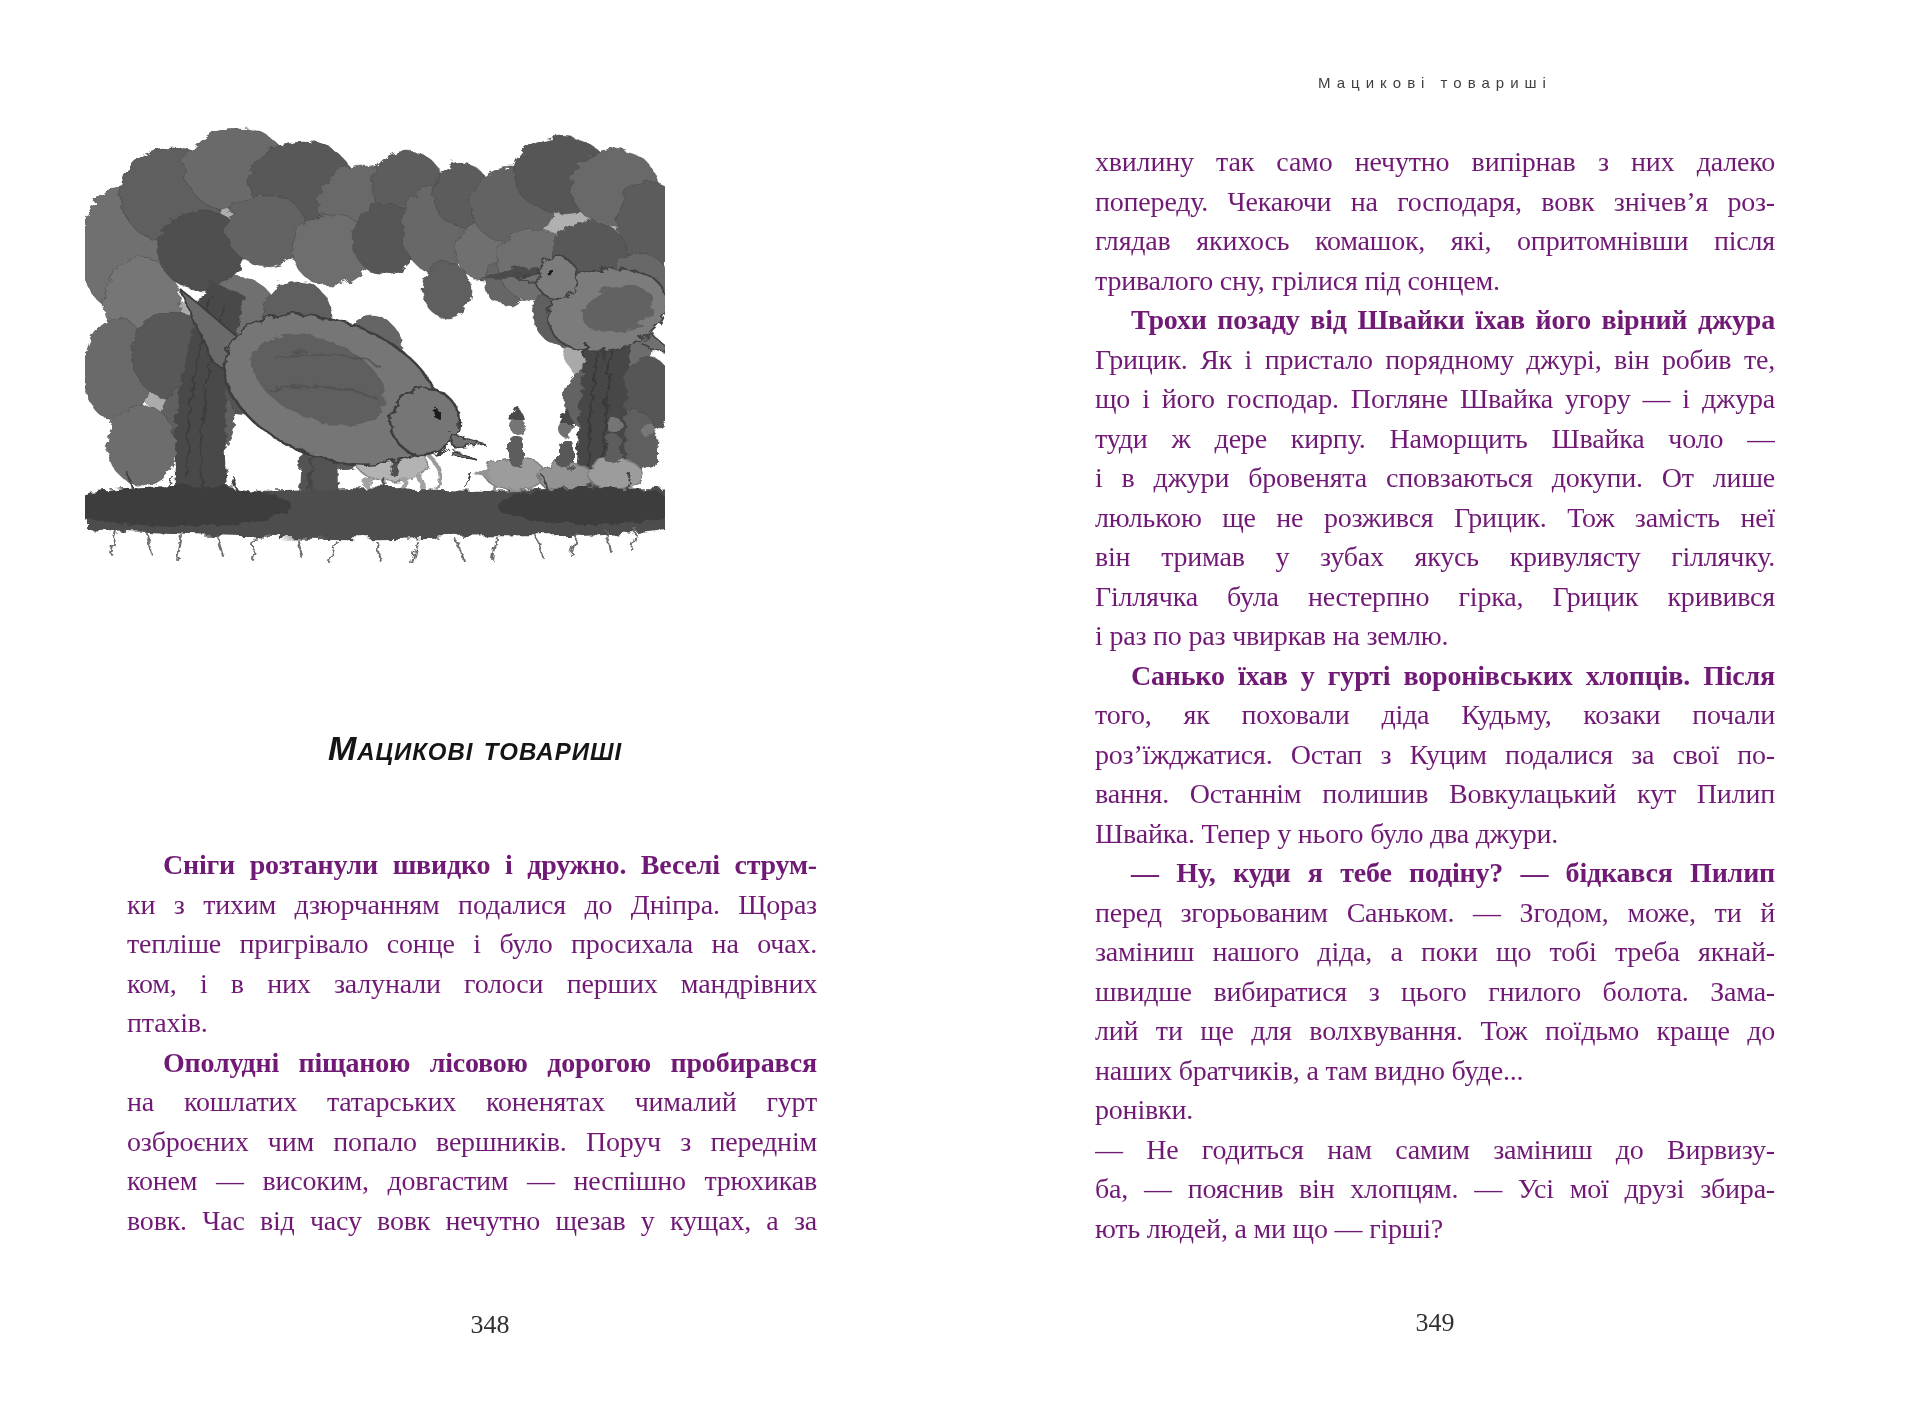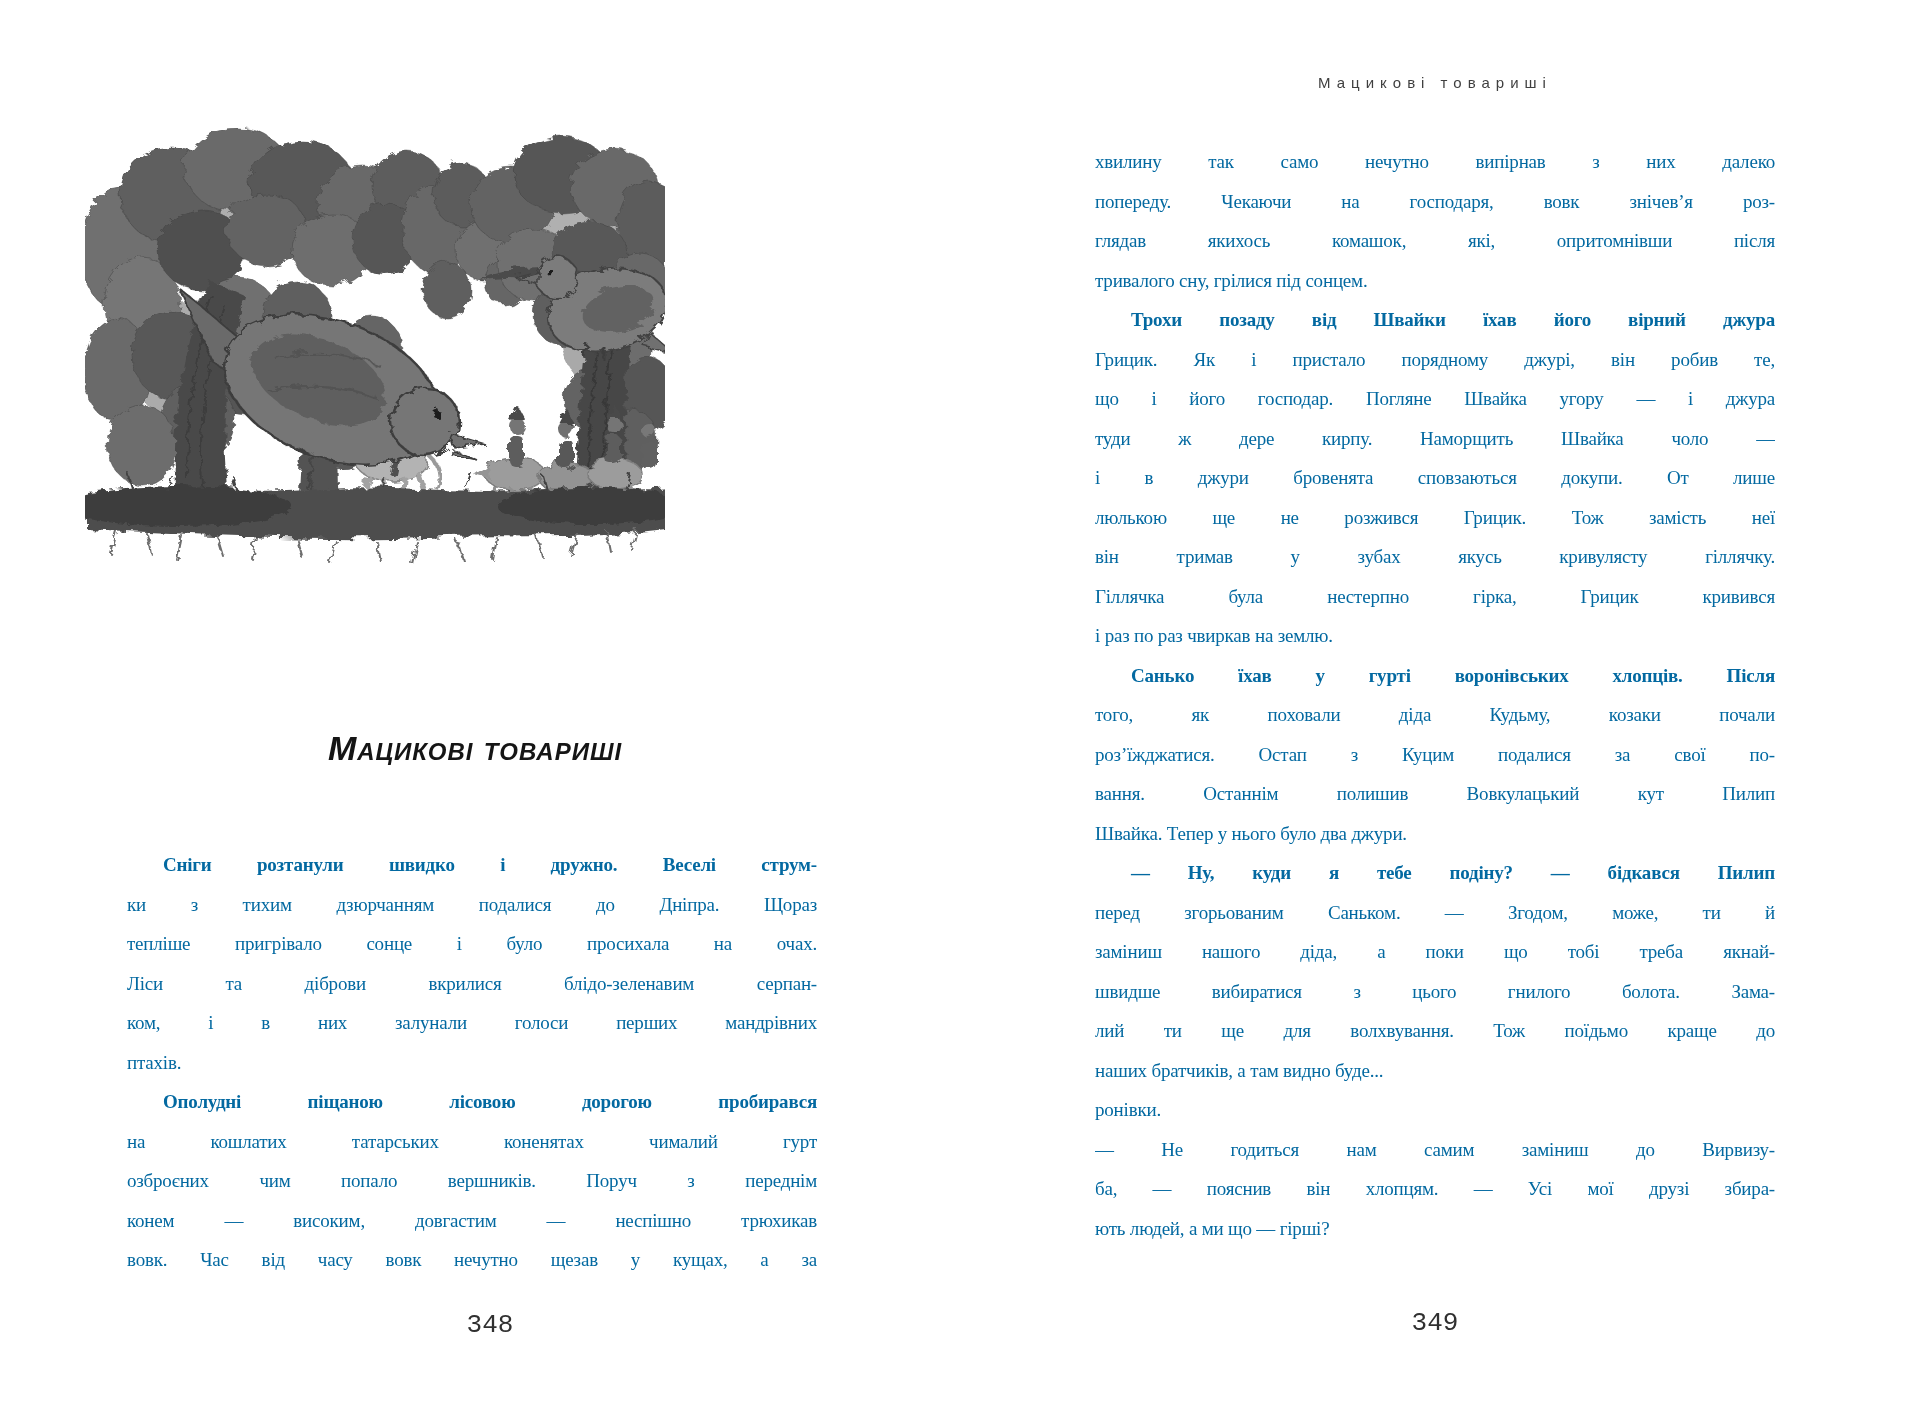--- a/index.html
+++ b/index.html
@@ -6,23 +6,23 @@
   body{
     width:1920px;height:1423px;position:relative;
     background:#ffffff;
     font-family:"Liberation Serif", serif;
     color:#232323;
     overflow:hidden;
   }
   .abs{position:absolute;}
   
   .text-block{
-    font-size:19px;
+    font-size:28px;
     letter-spacing:-0.2px;
-    color:#0369a1;
+    color:#701a75;
   }
   .line{
     height:39.5px;line-height:39.5px;
     overflow:hidden;white-space:normal;
   }
   .line.just{text-align:justify;text-align-last:justify;}
   .line.indent{text-indent:36px;font-weight:bold;}
   
   .chapter-title{
     margin:0;
@@ -35,21 +35,21 @@
   }
   
   .running-head{
     font-family:"Liberation Sans", sans-serif;
     font-size:15px;font-weight:500;
     letter-spacing:6px;color:#3f3f3f;
     text-align:center;
   }
   .page-number{
     font-size:26px;color:#303030;text-align:center;
-    font-family:Liberation Mono, monospace;
+    font-family:Liberation Serif, serif;
   }
   figure{margin:0;padding:0;}
 </style>
 </head>
 <body>
 
 <div class="abs" style="left:0;top:0;width:1920px;height:1423px;">
 
   <section>
 
@@ -192,21 +192,20 @@
         </g>
       </svg>
     </figure>
 
     <h1 class="abs chapter-title" style="left:130px;top:726px;width:690px;">Мацикові товариші</h1>
 
     <div class="abs text-block" style="left:127px;top:845px;width:690px;">
         <div class="line indent just">Сніги розтанули швидко і дружно. Веселі струм-</div>
         <div class="line just">ки з тихим дзюрчанням подалися до Дніпра. Щораз</div>
         <div class="line just">тепліше пригрівало сонце і було просихала на очах.</div>
-        <div class="line just">Ліси та діброви вкрилися блідо-зеленавим серпан-</div>
         <div class="line just">ком, і в них залунали голоси перших мандрівних</div>
         <div class="line">птахів.</div>
         <div class="line indent just">Ополудні піщаною лісовою дорогою пробирався</div>
         <div class="line just">на кошлатих татарських коненятах чималий гурт</div>
         <div class="line just">озброєних чим попало вершників. Поруч з переднім</div>
         <div class="line just">конем — високим, довгастим — неспішно трюхикав</div>
         <div class="line just">вовк. Час від часу вовк нечутно щезав у кущах, а за</div>
       </div>
 
     <div class="abs page-number" style="left:130px;top:1310px;width:720px;">348</div>

